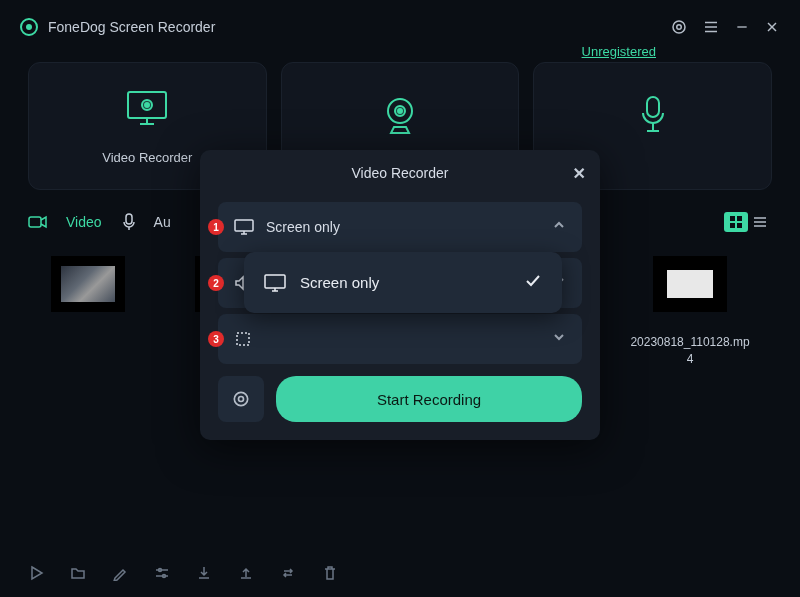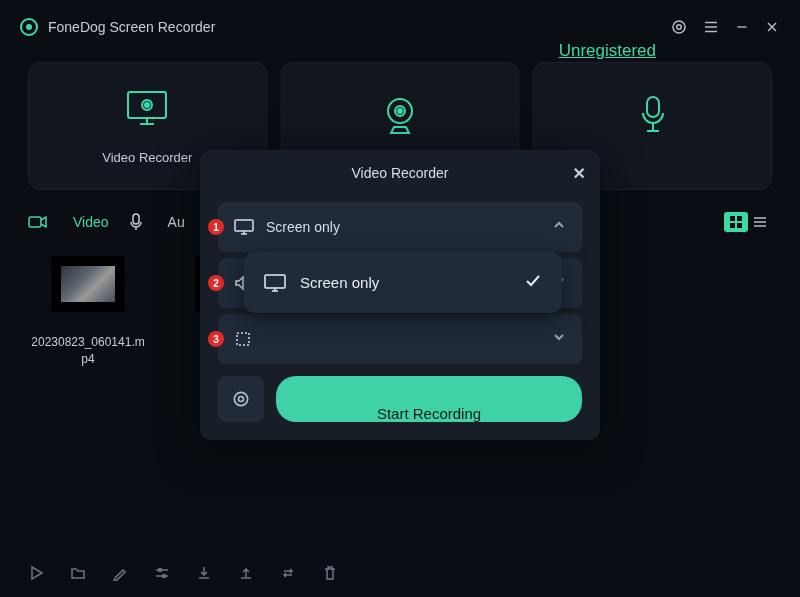--- a/index.html
+++ b/index.html
@@ -5,33 +5,33 @@
 * { margin: 0; padding: 0; box-sizing: border-box; font-family: -apple-system, BlinkMacSystemFont, "Segoe UI", sans-serif; }
 body { background: #0a0e14; color: #c5cdd8; width: 800px; height: 597px; overflow: hidden; position: relative; }
 
 
 .titlebar { display: flex; align-items: center; justify-content: space-between; padding: 12px 20px; height: 54px; }
 .titlebar-left { display: flex; align-items: center; gap: 10px; }
 .logo { width: 18px; height: 18px; border: 2px solid #3dd9a4; border-radius: 50%; position: relative; }
 .logo::after { content: ""; position: absolute; width: 6px; height: 6px; background: #3dd9a4; border-radius: 50%; top: 50%; left: 50%; transform: translate(-50%, -50%); }
 .app-title { font-size: 14px; color: #c5cdd8; }
 .titlebar-right { display: flex; align-items: center; gap: 14px; }
-.unreg { color: #3dd9a4; text-decoration: underline; font-size: 17px; cursor: pointer; margin-top: 48px; }
+.unreg { color: #3dd9a4; text-decoration: underline; font-size: 13px; cursor: pointer; margin-top: 48px; }
 .tb-icon { color: #b5bdc8; cursor: pointer; display: inline-flex; }
 
 
 .modes { display: flex; gap: 14px; padding: 8px 28px 0 28px; }
 .mode-card { flex: 1; background: #11161f; border: 1px solid #1a212c; border-radius: 12px; height: 128px; display: flex; flex-direction: column; align-items: center; justify-content: center; gap: 18px; cursor: pointer; }
 .mode-icon { color: #3dd9a4; }
 .mode-label { font-size: 13px; color: #c5cdd8; }
 
 
 .lib { padding: 22px 28px 0 28px; }
 .lib-tabs { display: flex; align-items: center; gap: 20px; }
-.lib-tab { display: flex; align-items: center; gap: 25px; font-size: 14px; cursor: pointer; }
+.lib-tab { display: flex; align-items: center; gap: 18px; font-size: 14px; cursor: pointer; }
 .lib-tab.active { color: #3dd9a4; }
 .spacer { flex: 1; }
 .view-toggle { display: flex; gap: 0; }
 .vt-btn { width: 24px; height: 20px; display: inline-flex; align-items: center; justify-content: center; color: #b5bdc8; cursor: pointer; }
 .vt-btn.active { background: #3dd9a4; color: #0a0e14; border-radius: 3px; }
 
 .lib-items { display: flex; gap: 24px; padding: 24px 0; }
 .lib-item { width: 120px; text-align: center; cursor: pointer; }
 .thumb { width: 74px; height: 56px; background: #000; margin: 0 auto 22px; display: flex; align-items: center; justify-content: center; position: relative; }
 .thumb.img1::after { content: ""; position: absolute; inset: 10px; background: linear-gradient(135deg,#4a5568 0%,#a0aec0 40%,#fff 60%,#718096 100%); opacity: 0.6; }
@@ -50,21 +50,21 @@
 
 .numbadge { position: absolute; left: -10px; width: 16px; height: 16px; background: #e02b2b; color: #fff; border-radius: 50%; font-size: 10px; display: flex; align-items: center; justify-content: center; font-weight: bold; }
 
 .modal-row { position: relative; margin: 6px 18px; background: #202a38; border-radius: 8px; height: 50px; display: flex; align-items: center; padding: 0 16px; cursor: pointer; color: #d8dee8; }
 .mr-icon { margin-right: 12px; display: inline-flex; }
 .mr-label { font-size: 14px; flex: 1; }
 .mr-chev { color: #9aa3b0; }
 
 .modal-actions { display: flex; gap: 12px; margin: 12px 18px 0 18px; align-items: stretch; }
 .gear-btn { width: 46px; height: 46px; background: #202a38; border-radius: 8px; display: flex; align-items: center; justify-content: center; color: #b5bdc8; cursor: pointer; }
-.start-btn { flex: 1; background: #3fd2a6; color: #0a1a14; border-radius: 20px; display: flex; align-items: flex-end; justify-content: center; font-size: 15px; font-weight: 500; cursor: pointer; }
+.start-btn { flex: 1; background: #3fd2a6; color: #0a1a14; border-radius: 20px; display: flex; align-items: center; justify-content: center; font-size: 15px; font-weight: 500; cursor: pointer; }
 
 
 .dd-panel { position: absolute; top: 252px; left: 244px; width: 318px; background: #202a38; border-radius: 10px; z-index: 20; padding: 4px 0; box-shadow: 0 6px 24px rgba(0,0,0,0.5); }
 .dd-item { display: flex; align-items: center; padding: 16px 20px; cursor: pointer; color: #e8ecf2; font-size: 15px; gap: 14px; }
 .dd-check { margin-left: auto; }
 </style>
 </head>
 <body>
 
 <div class="titlebar">
@@ -171,29 +171,32 @@
             <line x1="1" y1="7" x2="13" y2="7"></line>
             <line x1="1" y1="11" x2="13" y2="11"></line>
           </svg>
       </span>
     </div>
   </div>
 
   <div class="lib-items">
     <div class="lib-item">
       <div class="thumb img1"></div>
-      <div class="lib-fname">20230823_060141.mp4</div>
     </div>
     <div class="lib-item">
       <div class="thumb img1"></div>
       <div class="lib-fname">2023</div>
     </div>
     <div class="lib-item" style="margin-left:170px;">
       <div class="thumb"></div>
       <div class="lib-fname">557</div>
+    </div>
+    <div class="lib-item">
+      <div class="thumb img2"></div>
+      <div class="lib-fname">20230818_110128.mp4</div>
     </div>
   </div>
 </div>
 
 <div class="bottombar">
   <span class="bb-btn">
       <svg width="16" height="16" viewBox="0 0 16 16" fill="none" stroke="currentColor" stroke-width="1.5">
         <path d="M4 2 l10 6 l-10 6 z"></path>
       </svg>
     </span>

